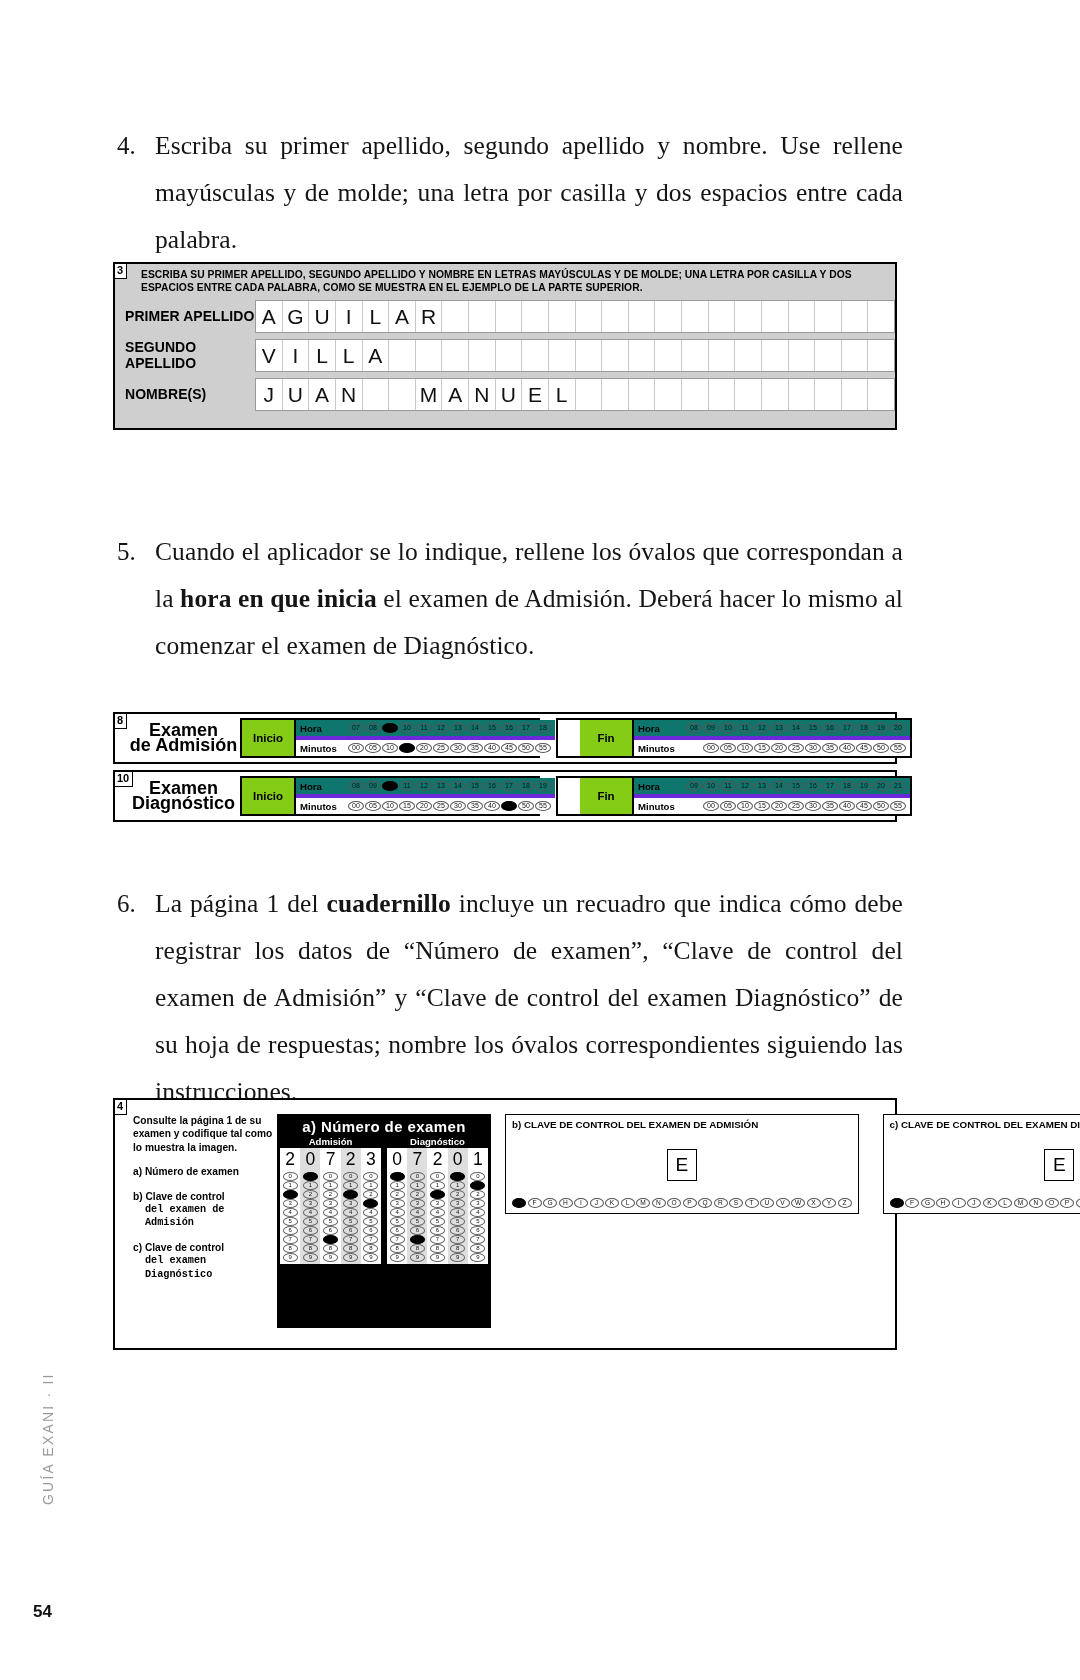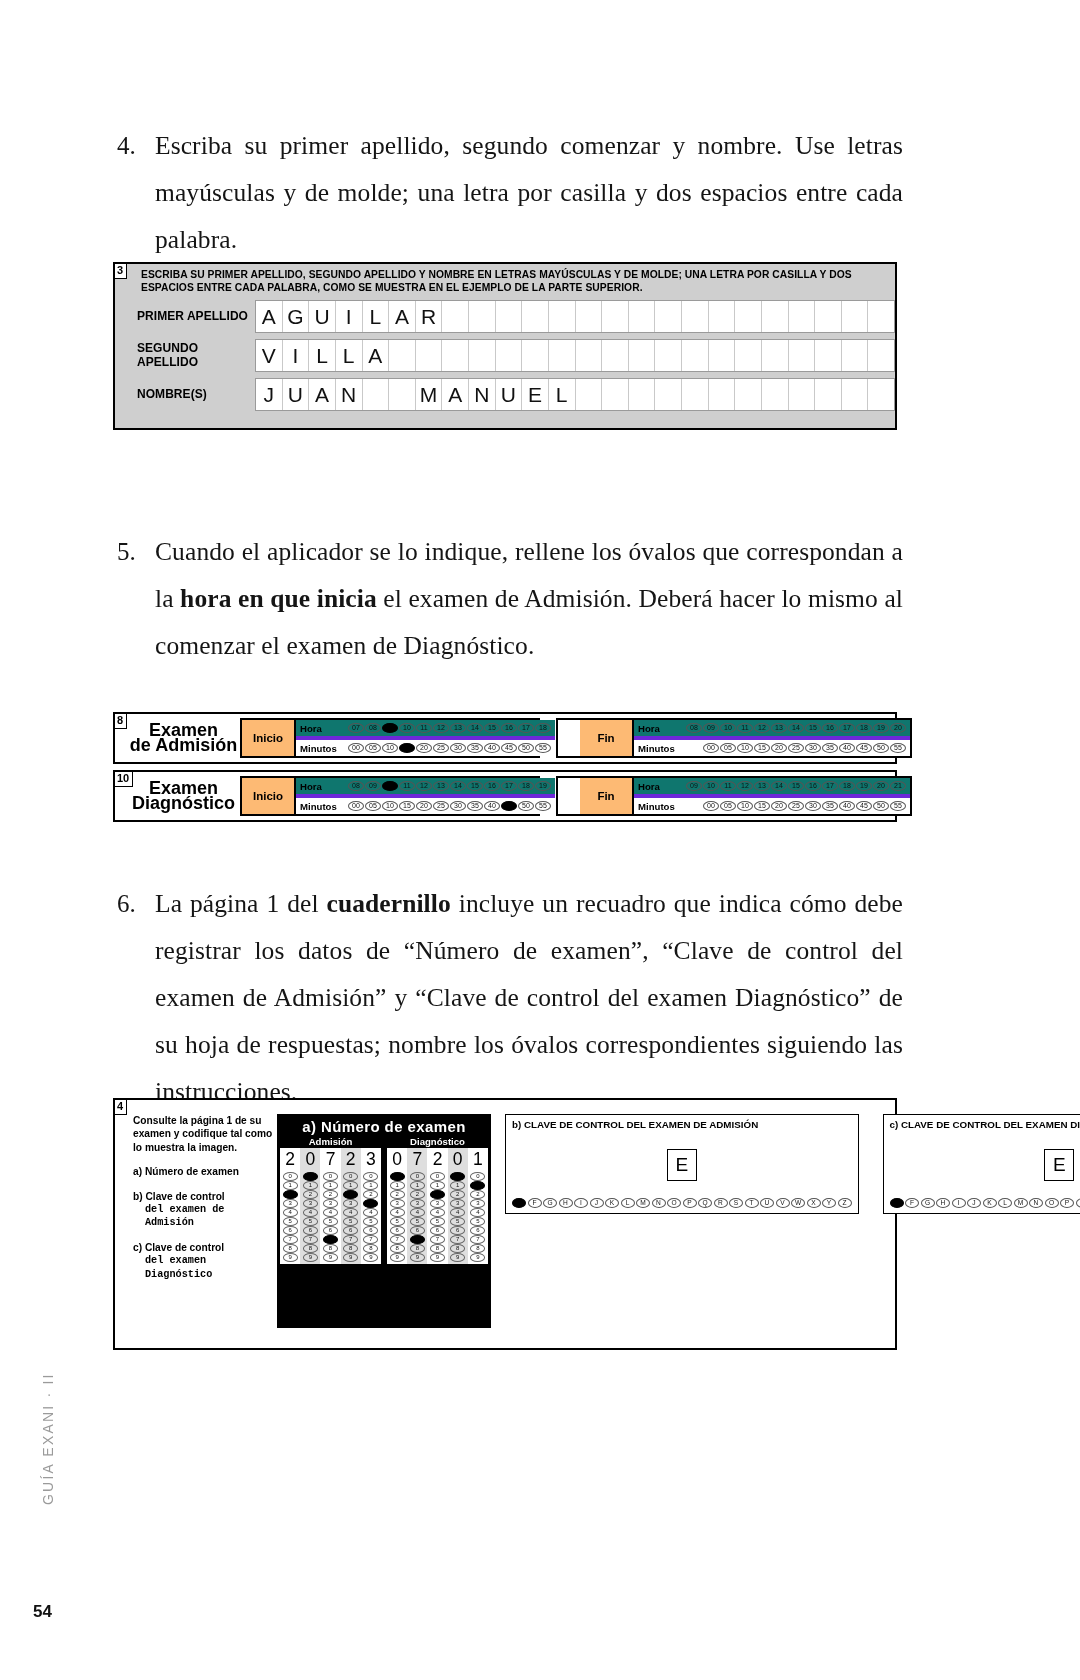--- a/index.html
+++ b/index.html
@@ -77,23 +77,23 @@
   .name-row{
     display:flex;
     align-items:center;
     height:36px;
     margin-bottom:3px;
   }
   .name-label{
     width:140px;flex:0 0 140px;
     font-family:"Liberation Sans",sans-serif;
     font-weight:bold;
-    font-size:12px;
+    font-size:14px;
     color:#000;
-    padding-left:22px;
+    padding-left:10px;
     box-sizing:border-box;
     letter-spacing:.05px;
   }
   .cells{
     display:flex;
     flex:1;
     background:#fff;
     border:1px solid #9a9a9a;
     box-sizing:border-box;
     height:33px;
@@ -142,21 +142,21 @@
     border:2px solid #000;
     height:40px;
     box-sizing:border-box;
     background:#fff;
   }
   .tp-adm-inicio{width:300px;flex:0 0 300px;}
   .tp-gap{width:16px;flex:0 0 16px;}
   .tp-fin{flex:1;padding-left:22px;}
   .tp-tag{
     width:52px;flex:0 0 52px;
-    background:#fdba74;
+    background:#84cc16;
     border-right:2px solid #000;
     font-family:"Liberation Sans",sans-serif;
     font-weight:bold;
     font-size:11.5px;
     color:#000;
     display:flex;align-items:center;justify-content:center;
   }
   .tp-rows{flex:1;display:flex;flex-direction:column;}
   .tp-row{
     flex:1;
@@ -338,21 +338,21 @@
     color:#111;
   }
 </style>
 </head>
 <body>
 
 <div class="page">
 
   <div class="item" id="item-4" style="left:113px;top:122px;width:790px;">
     <div class="item-num">4.</div>
-    <div class="item-text" style="width:748px;">Escriba su primer apellido, segundo comenzar y nombre. Use letras mayúsculas y de molde; una letra por casilla y dos espacios entre cada palabra.</div>
+    <div class="item-text" style="width:748px;">Escriba su primer apellido, segundo apellido y nombre. Use rellene mayúsculas y de molde; una letra por casilla y dos espacios entre cada palabra.</div>
   </div>
 
   <div class="panel" id="panel-names">
     <div class="corner-num">3</div>
     <div class="names-head">ESCRIBA SU PRIMER APELLIDO, SEGUNDO APELLIDO Y NOMBRE EN LETRAS MAYÚSCULAS Y DE MOLDE; UNA LETRA POR CASILLA Y DOS ESPACIOS ENTRE CADA PALABRA, COMO SE MUESTRA EN EL EJEMPLO DE LA PARTE SUPERIOR.</div>
     <div id="names-rows">
         <div class="name-row">
           <div class="name-label">PRIMER APELLIDO</div>
           <div class="cells">
             <div class="cell">A</div>

